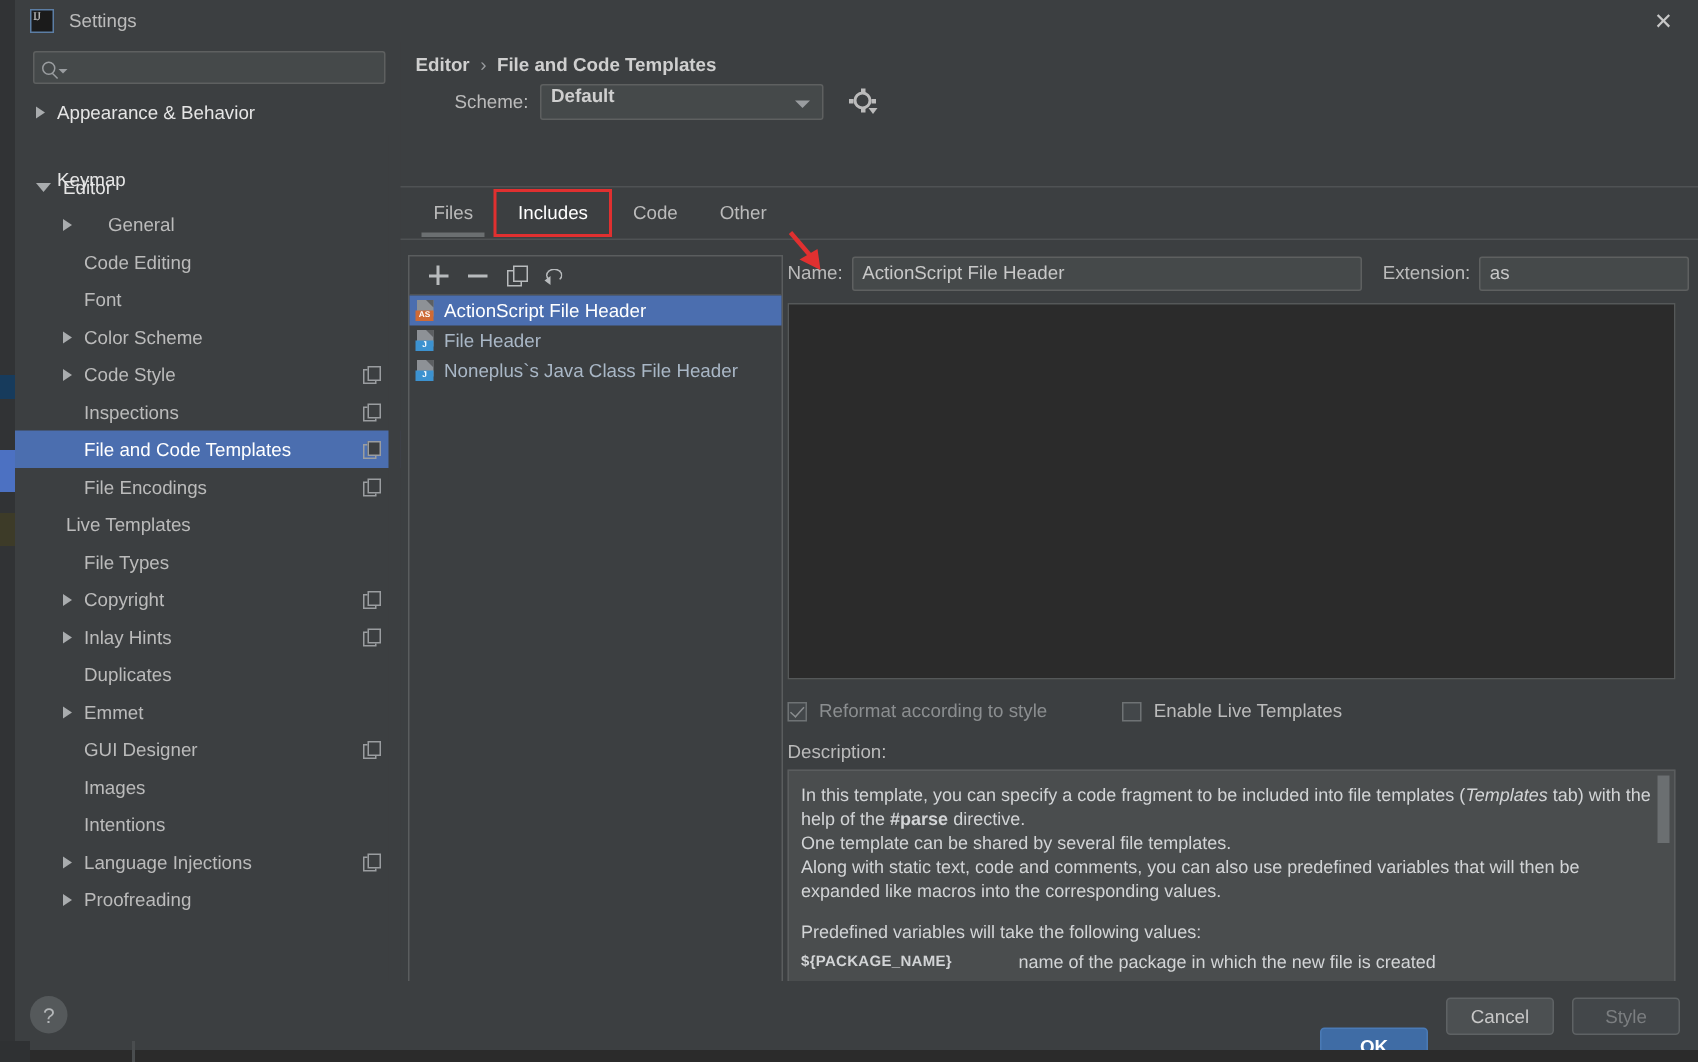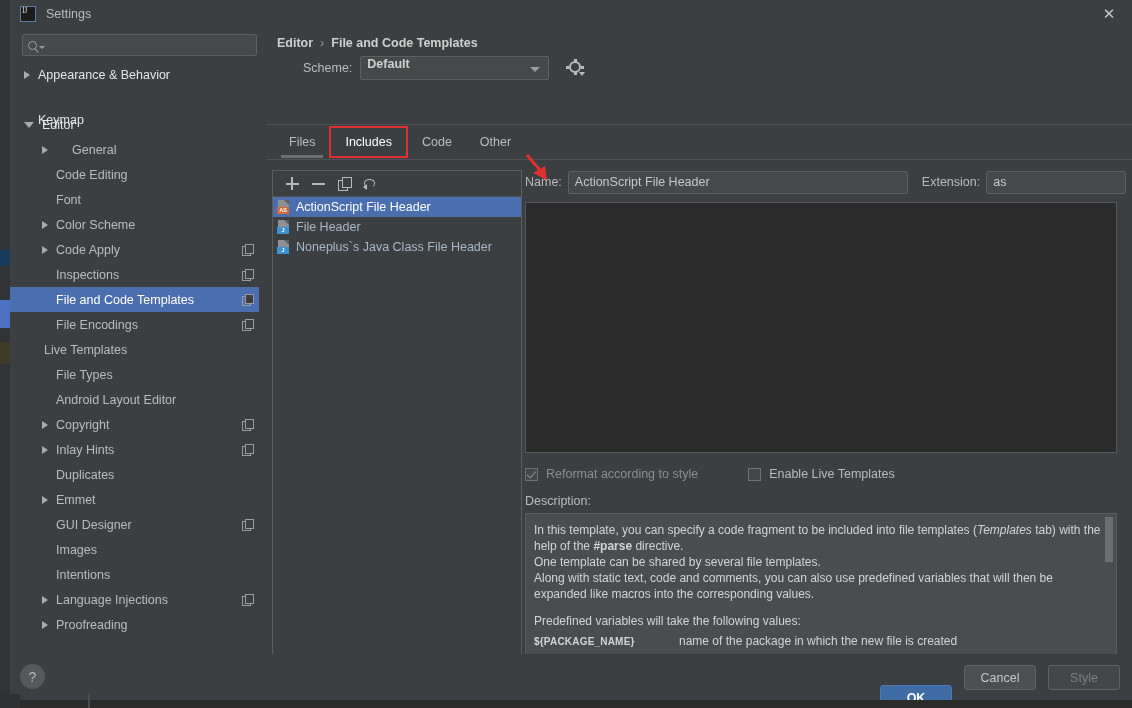--- a/index.html
+++ b/index.html
@@ -364,21 +364,21 @@
         <div class="tree-item" style="padding-left: 32px;">
           <span class="arrow hidden"></span>
           <span class="tree-label" style="margin-left: 8px;">Font</span>
         </div>
         <div class="tree-item" style="padding-left: 32px;">
           <span class="arrow"></span>
           <span class="tree-label" style="margin-left: 8px;">Color Scheme</span>
         </div>
         <div class="tree-item" style="padding-left: 32px;">
           <span class="arrow"></span>
-          <span class="tree-label" style="margin-left: 8px;">Code Apply</span>
+          <span class="tree-label" style="margin-left: 8px;">Code Style</span>
           <span class="copy-ic"></span>
         </div>
         <div class="tree-item" style="padding-left: 32px;">
           <span class="arrow hidden"></span>
           <span class="tree-label" style="margin-left: 8px;">Inspections</span>
           <span class="copy-ic"></span>
         </div>
         <div class="tree-item selected" style="padding-left: 32px;">
           <span class="arrow hidden"></span>
           <span class="tree-label" style="margin-left: 8px;">File and Code Templates</span>
@@ -389,24 +389,20 @@
           <span class="tree-label" style="margin-left: 8px;">File Encodings</span>
           <span class="copy-ic"></span>
         </div>
         <div class="tree-item" style="padding-left: 20px;">
           <span class="arrow hidden"></span>
           <span class="tree-label" style="margin-left: 8px;">Live Templates</span>
         </div>
         <div class="tree-item" style="padding-left: 32px;">
           <span class="arrow hidden"></span>
           <span class="tree-label" style="margin-left: 8px;">File Types</span>
-        </div>
-        <div class="tree-item" style="padding-left: 32px;">
-          <span class="arrow hidden"></span>
-          <span class="tree-label" style="margin-left: 8px;">Android Layout Editor</span>
         </div>
         <div class="tree-item" style="padding-left: 32px;">
           <span class="arrow"></span>
           <span class="tree-label" style="margin-left: 8px;">Copyright</span>
           <span class="copy-ic"></span>
         </div>
         <div class="tree-item" style="padding-left: 32px;">
           <span class="arrow"></span>
           <span class="tree-label" style="margin-left: 8px;">Inlay Hints</span>
           <span class="copy-ic"></span>

